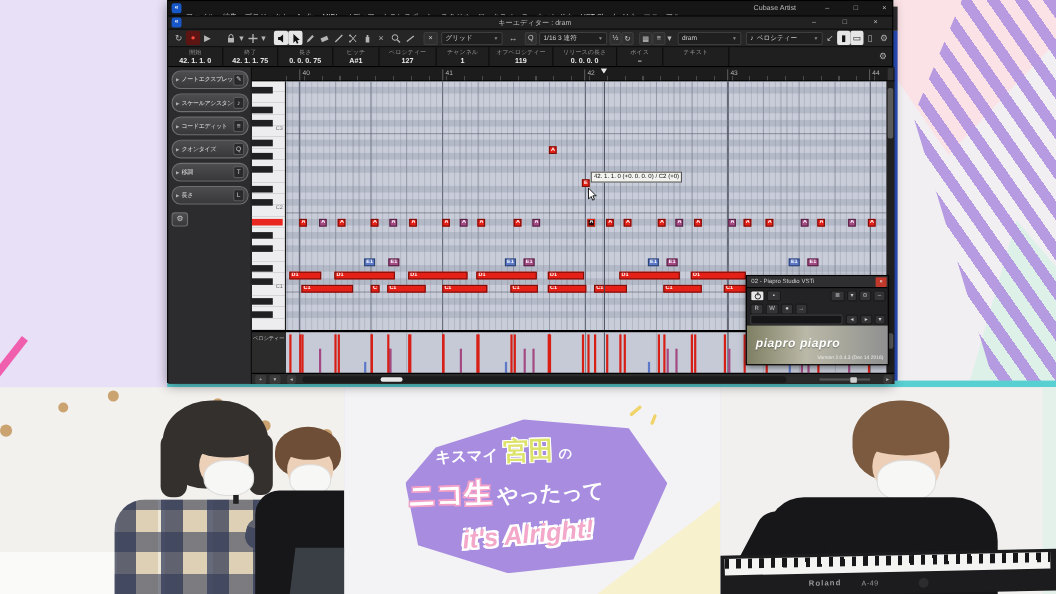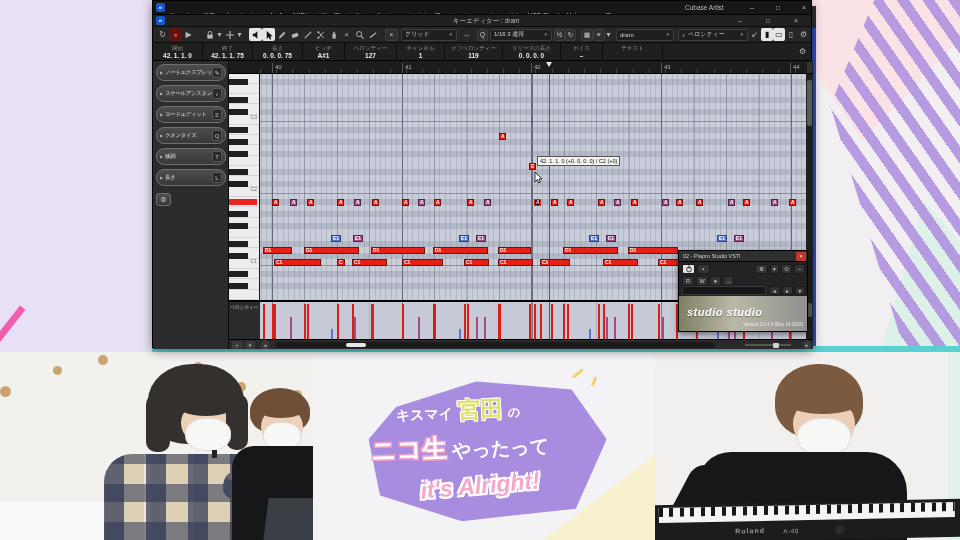--- a/index.html
+++ b/index.html
@@ -606,21 +606,21 @@
     <div class="pp-btn" style="left:115px;top:13px;width:11px;">–</div>
     <div class="pp-btn" style="left:3px;top:25px;width:12px;">R</div>
     <div class="pp-btn" style="left:17px;top:25px;width:12px;">W</div>
     <div class="pp-btn" style="left:31px;top:25px;width:11px;">●</div>
     <div class="pp-btn" style="left:44px;top:25px;width:11px;">→</div>
     <div class="pp-dd" style="left:3px;top:35px;width:84px;"></div>
     <div class="pp-btn" style="left:90px;top:35px;width:11px;height:9px;">◂</div>
     <div class="pp-btn" style="left:103px;top:35px;width:11px;height:9px;">▸</div>
     <div class="pp-btn" style="left:116px;top:35px;width:10px;height:9px;">▾</div>
     <div class="abs pp-logo">
-      <div class="pp-logo-text">studio studio</div>
+      <div class="pp-logo-text">piapro piapro</div>
       <div class="pp-ver">Version 2.0.4.3 (Dec 14 2016)</div>
     </div>
   </div>
 
   <div class="abs vid vid-left">
     <div class="dot" style="left:98px;top:3px;"></div>
     <div class="dot" style="left:53px;top:14px;width:9px;height:9px;"></div>
     <div class="dot" style="left:193px;top:10px;"></div>
     <div class="dot" style="left:236px;top:30px;"></div>
     <div class="dot" style="left:0px;top:34px;width:11px;height:11px;"></div>

